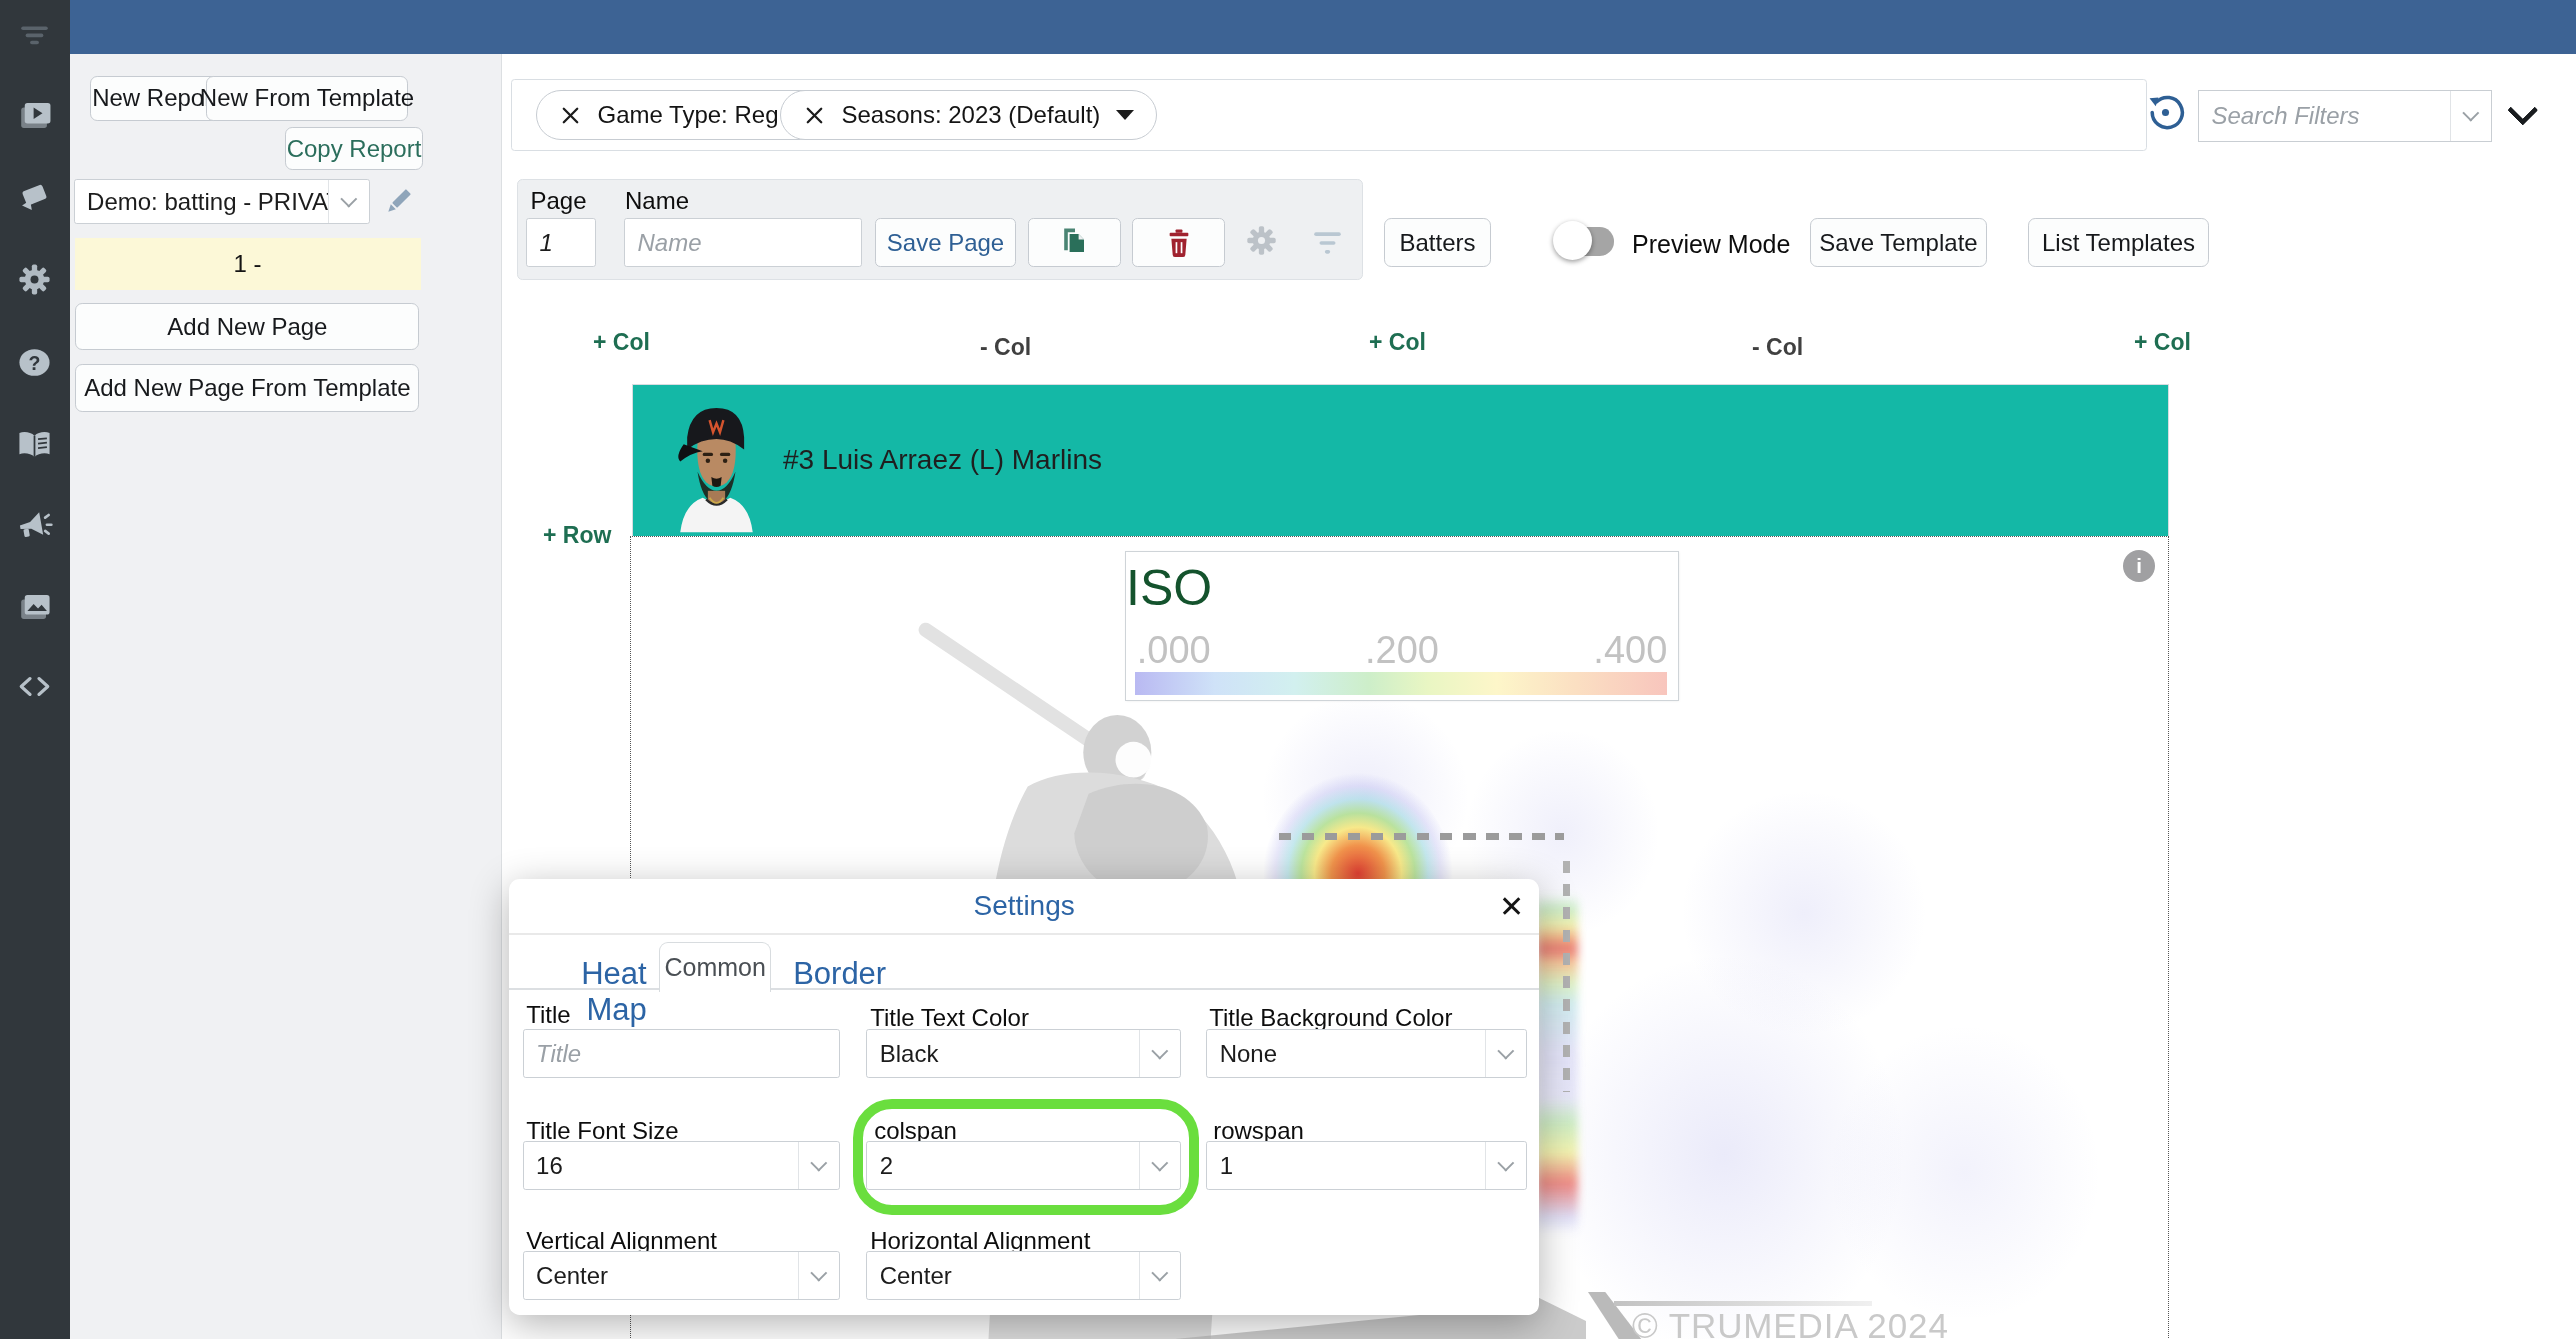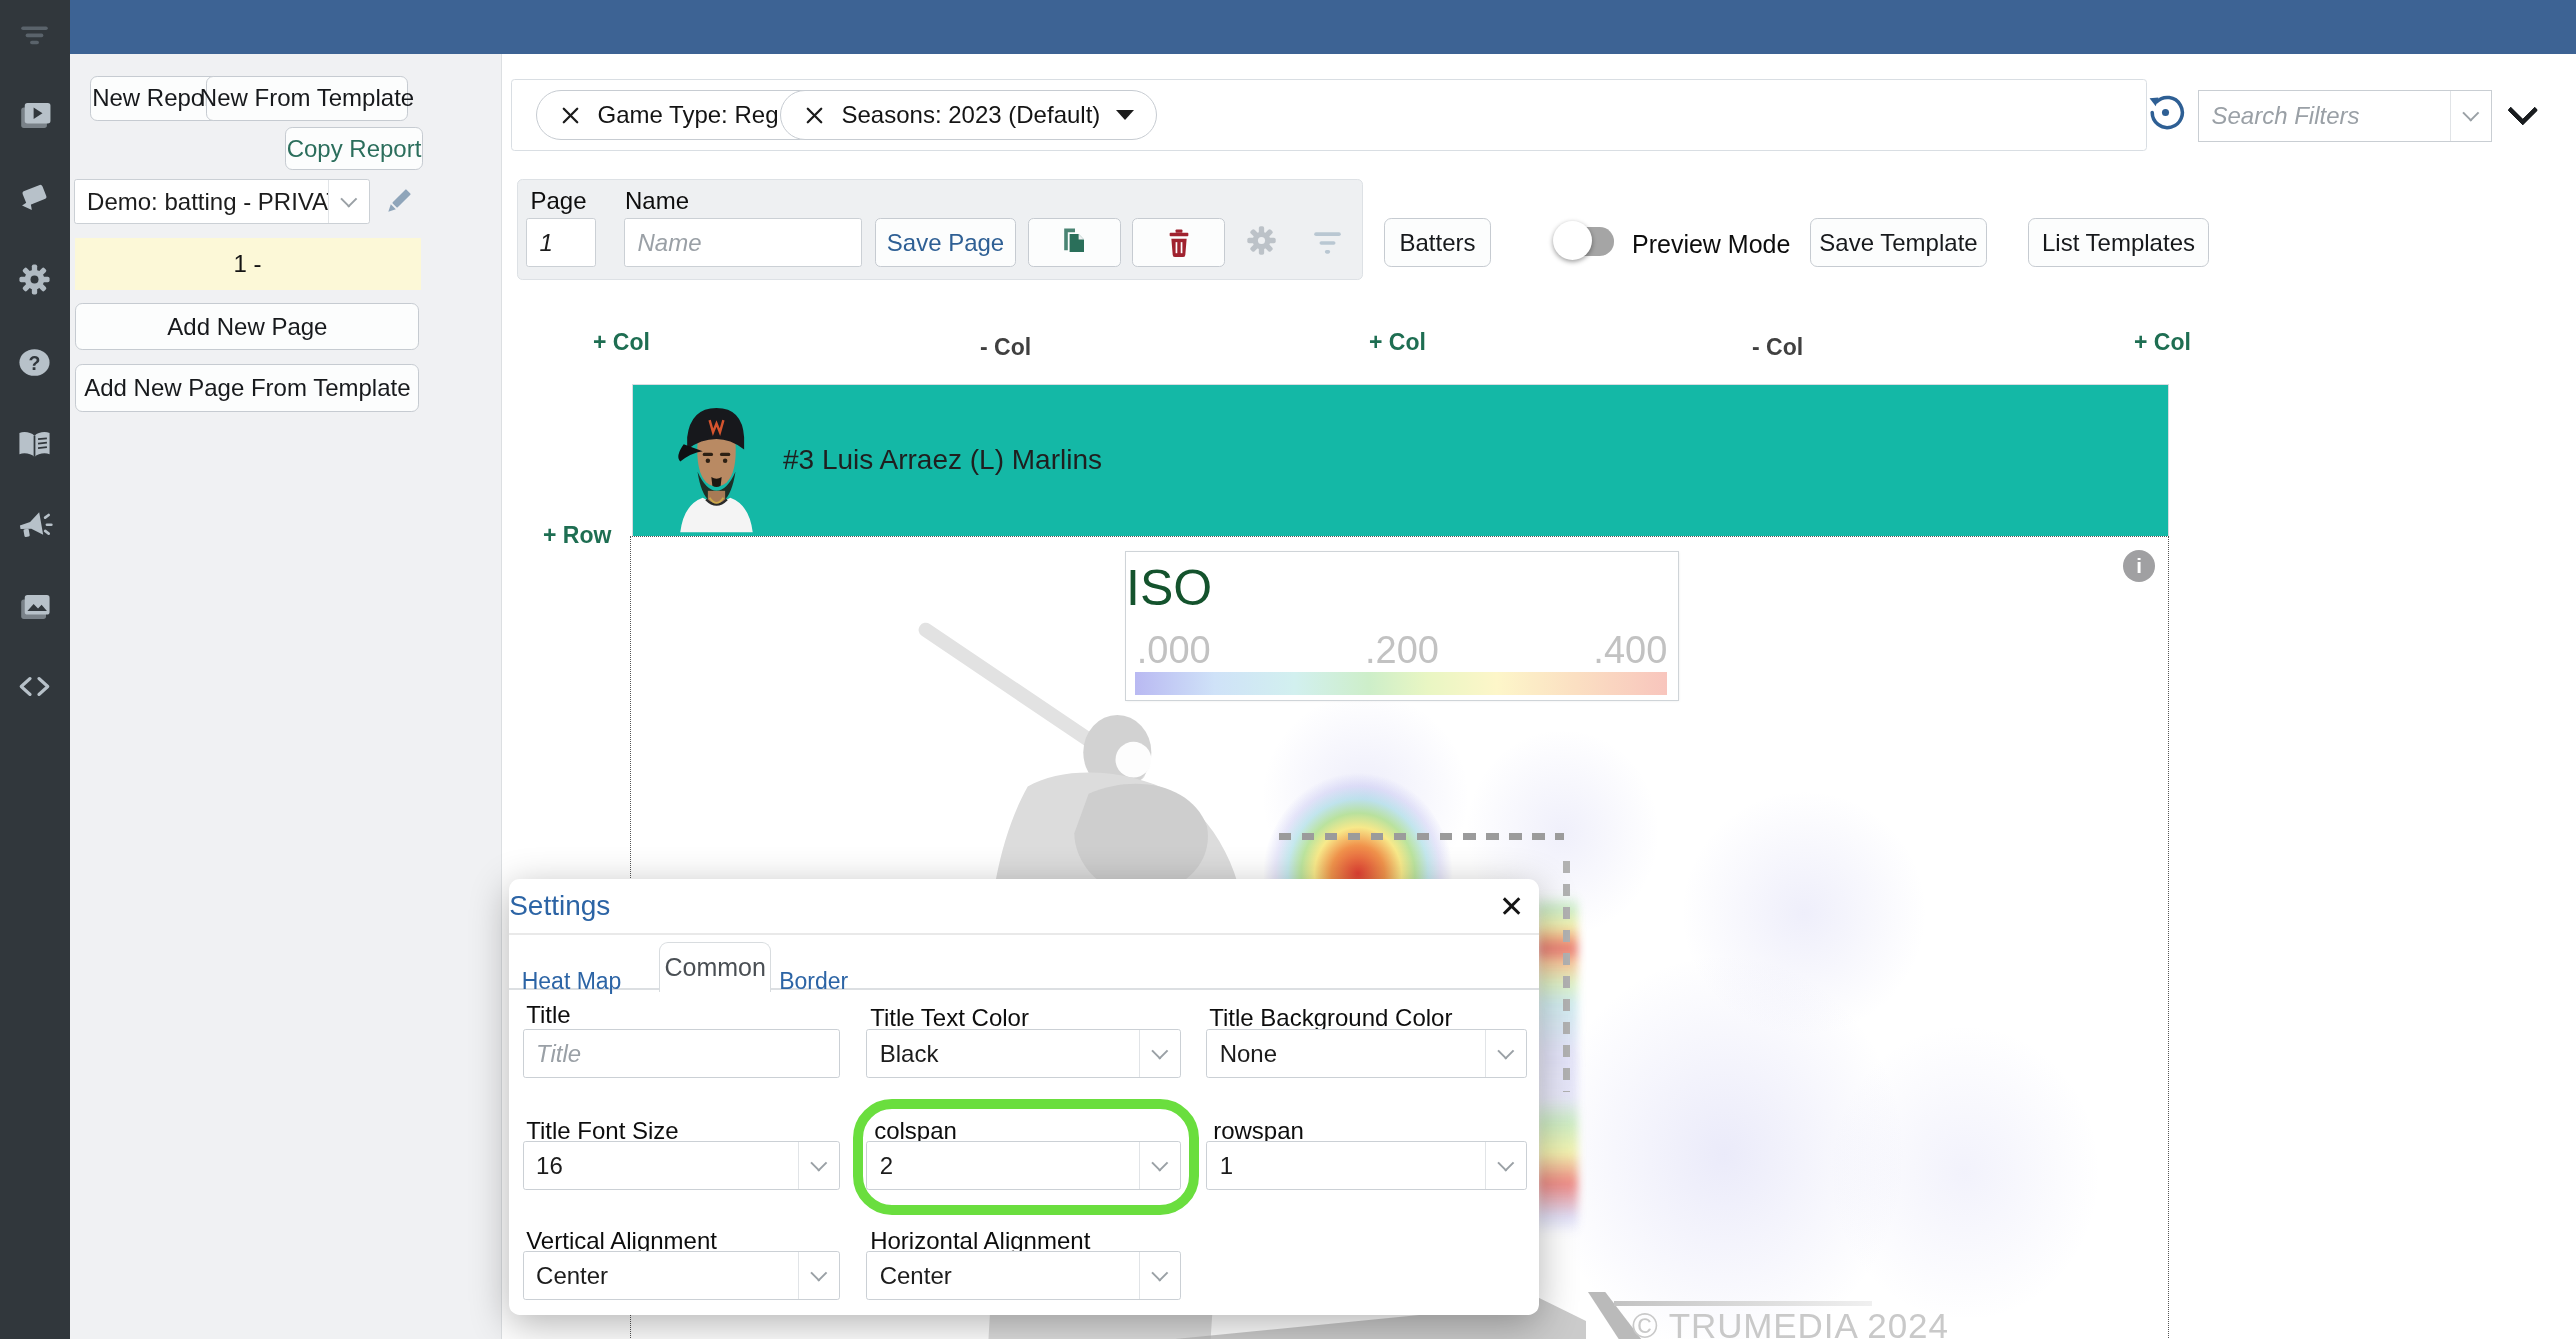--- a/index.html
+++ b/index.html
@@ -41,21 +41,21 @@
     border:1.8px solid #c7ccd2; border-radius:26px; background:#fff; font-size:24px;
     color:#141414; cursor:pointer; }
   .chip-caret { width:0; height:0; border-left:9px solid transparent;
     border-right:9px solid transparent; border-top:10.7px solid #1c1c1c; }
 
   .dotted-cell { position:absolute; border:1.8px dotted #555; border-bottom:none; }
   .blob { position:absolute; border-radius:50%; }
 
   .modal { position:absolute; background:#fff; border-radius:10.7px; z-index:40;
     box-shadow:0 9px 39px rgba(0,0,0,.30); }
-  .tab-link { position:absolute; font-size:23px; color:#2c64a5; text-align:left; cursor:pointer;margin-top:12px; }
+  .tab-link { position:absolute; font-size:31px; color:#2c64a5; text-align:right; cursor:pointer; }
   .watermark-txt { position:absolute; font-size:35px; color:#c9c9c9; letter-spacing:0.9px; }
 </style>
 </head>
 <body>
 
 <div id="root">
 
   <div class="topbar"></div>
 
   <div class="sidebar">
@@ -306,21 +306,21 @@
 
       <div style="position:absolute;left:1492px;top:12.5px;width:32px;height:32px;border-radius:50%;background:#a0a0a2;color:#fff;font-size:20.6px;font-weight:bold;display:flex;align-items:center;justify-content:center;cursor:pointer">i</div>
     </div>
 
     <div style="position:absolute;left:663px;top:1236px;width:421px;height:50px;background:#b5b5b5;opacity:.7;clip-path:polygon(0 100%,70% 42%,85% 0,100% 62%,100% 100%)"></div>
     <div style="position:absolute;left:1086px;top:1238px;width:54px;height:48px;background:#a9a9a9;opacity:.8;clip-path:polygon(0 0,32% 0,100% 100%,58% 100%)"></div>
     <div style="position:absolute;left:1112px;top:1247px;width:258px;height:4.5px;background:linear-gradient(90deg,#c2c2c2,#f0f0f0)"></div>
     <div class="watermark-txt" style="left:1130px;top:1252px">© TRUMEDIA 2024</div>
 
     <div class="modal" style="left:7.2px;top:825px;width:1030px;height:436px">
-      <div style="position:absolute;left:0;top:10.7px;width:100%;font-size:28px;color:#2c64a5">Settings</div>
+      <div style="position:absolute;left:0;top:10.7px;width:100%;text-align:center;font-size:28px;color:#2c64a5">Settings</div>
       <div style="position:absolute;left:983px;top:9px;width:39px;height:36px;font-size:30px;color:#141414;display:flex;align-items:center;justify-content:center;cursor:pointer">✕</div>
       <div style="position:absolute;left:0;top:54px;width:100%;height:1.8px;background:#e9e9e9"></div>
 
       <div style="position:absolute;left:0;top:109px;width:100%;height:1.8px;background:#dcdfe2"></div>
       <span class="tab-link" style="left:12.5px;top:77px;width:125px">Heat Map</span>
       <div style="position:absolute;left:150px;top:63px;width:112px;height:50px;background:#fff;border:1.8px solid #d8dcdf;border-bottom:none;border-radius:9px 9px 0 0;display:flex;align-items:center;justify-content:center;font-size:25px;color:#4a4f54;z-index:2;cursor:pointer">Common</div>
       <span class="tab-link" style="left:270px;top:77px;width:107px">Border</span>
 
       <span class="lbl" style="left:17px;top:122px">Title</span>
       <input class="inp" style="left: 13.4px; top: 150px; width: 317px; height: 49px;" placeholder="Title">

